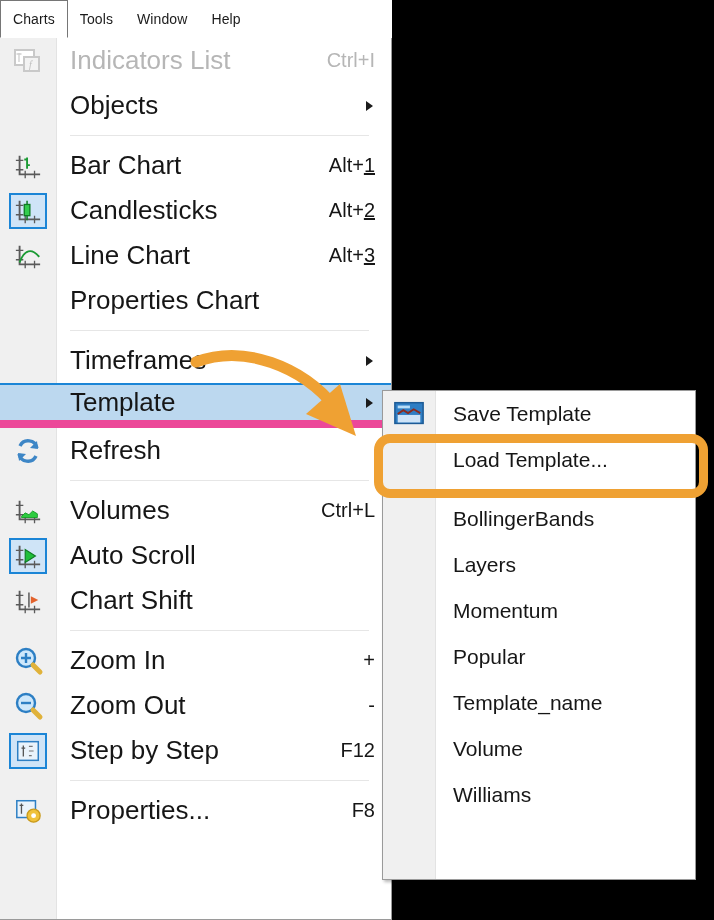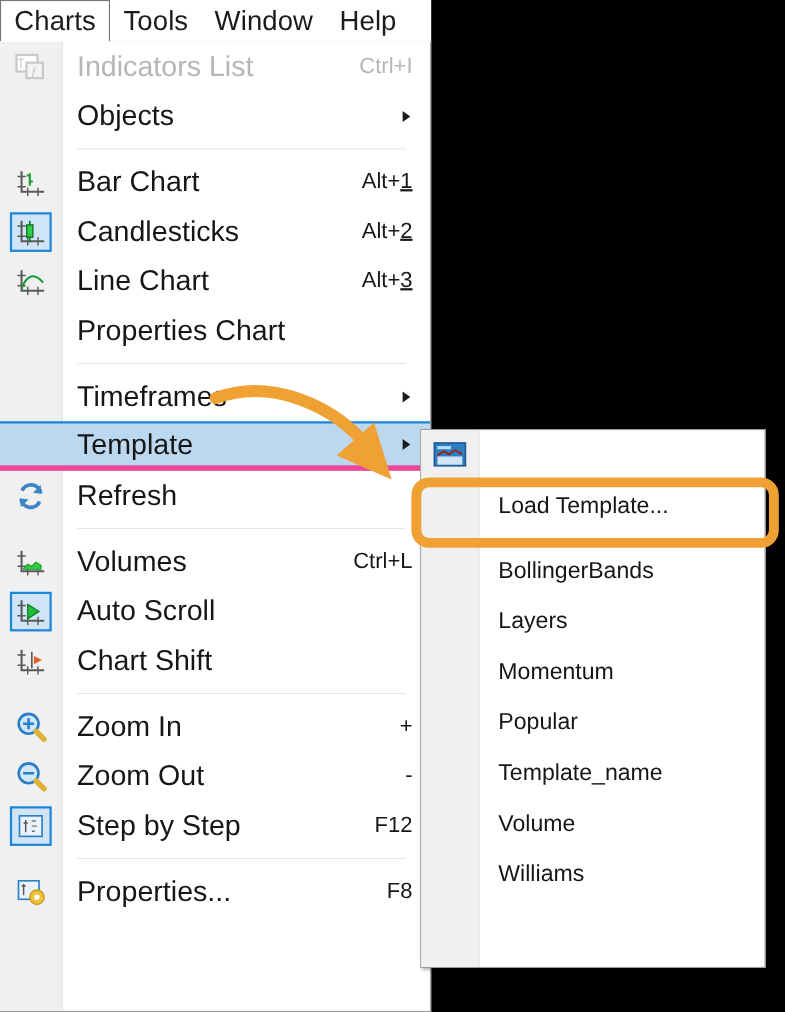--- a/index.html
+++ b/index.html
@@ -14,21 +14,21 @@
   
   .menubar {
     position: absolute; left: 0; top: 0; width: 392px; height: 38px;
     background: #ffffff;
     border-bottom: 1px solid #d8d8d8;
     display: flex; align-items: stretch;
   }
   .menubar-tab {
     display: flex; align-items: center; justify-content: center;
     padding: 0 12px;
-    font-size: 25px; color: #1b1b1b;
+    font-size: 14px; color: #1b1b1b;
     letter-spacing: .1px;
   }
   .menubar-tab.active {
     border: 1px solid #767676;
     border-bottom: 1px solid #ffffff;
     background: #ffffff;
     margin-bottom: -1px;
     height: 38px;
     box-sizing: border-box;
   }
@@ -74,21 +74,21 @@
     position: absolute; right: 18px;
     width: 0; height: 0;
     border-left: 7px solid #1b1b1b;
     border-top: 5px solid transparent;
     border-bottom: 5px solid transparent;
   }
   .mi.disabled .mi-label, .mi.disabled .mi-accel { color: #b6b6b6; }
   .mi.selected {
     background: #bcd8ef;
     border-top: 2px solid #1b85d6;
-    border-bottom: 5px solid #ec4899;
+    border-bottom: 8px solid #ec4899;
     margin-left: 0;
   }
   .sep {
     height: 1px; background: #e6e6e6;
     margin: 7px 22px 7px 70px;
   }
   .accel-u { text-decoration: underline; }
 
   
   .submenu {
@@ -358,20 +358,21 @@
           <span class="smi-icon">
             <span style="display:inline-flex;align-items:center;justify-content:center;width:34px;height:32px;">
               <svg width="32" height="28" viewBox="0 0 34 28">
                 <rect x="2" y="2" width="30" height="22" fill="#2f7ec4" stroke="#1d5b96" stroke-width="1.6"></rect>
                 <rect x="5" y="5" width="13" height="3" fill="#b7dcf7"></rect>
                 <rect x="5" y="15" width="24" height="8" fill="#cfe4f7"></rect>
                 <path d="M5,14 L11,10 L16,13 L22,9 L29,13" stroke="#8a2b1f" stroke-width="2" fill="none"></path>
               </svg>
             </span>
           </span>
+          <span class="smi-label">Save Template</span>
         </div>
         <div class="smi">
           <span class="smi-label">Load Template...</span>
         </div>
         <div class="sub-sep"></div>
         <div class="smi">
           <span class="smi-label">BollingerBands</span>
         </div>
         <div class="smi">
           <span class="smi-label">Layers</span>

